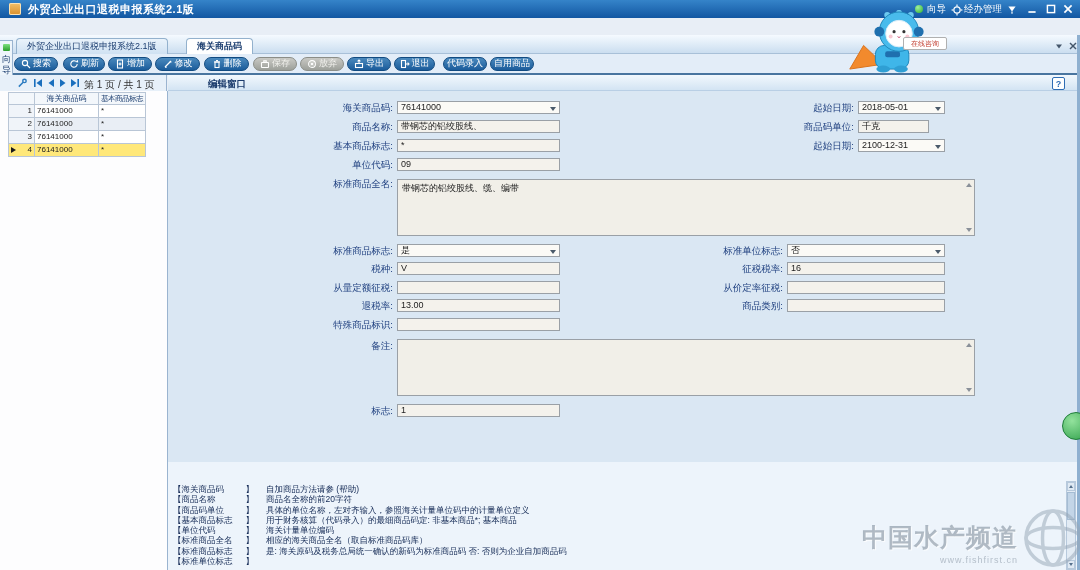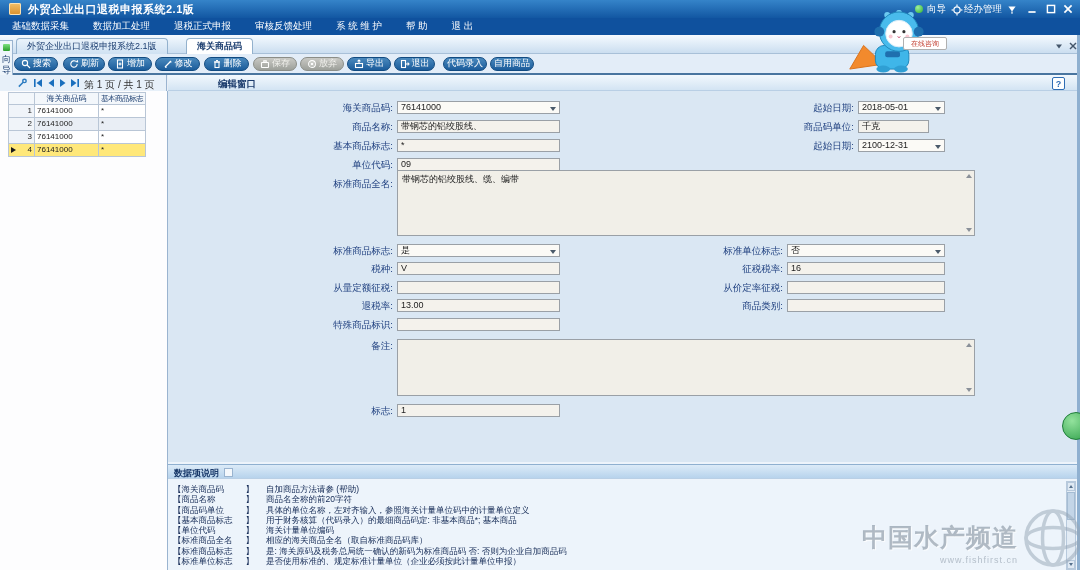--- a/index.html
+++ b/index.html
@@ -49,21 +49,21 @@
   .vtext{position:absolute;left:1px;top:13px;width:11px;font-size:9px;line-height:11px;
     color:#1c3e70;text-align:center;word-break:break-all;}
 
   
   .pagerbar{position:absolute;left:0;top:75px;width:167px;height:16px;background:#e7f0f9;
     border-right:1px solid #9ab4d0;}
   .nav-ic{position:absolute;top:3px;width:10px;height:10px;}
   .pager-text{position:absolute;left:84px;top:3px;font-size:10px;color:#333;white-space:nowrap;}
   .edit-hdr{position:absolute;left:168px;top:75px;width:909px;height:16px;
     background:linear-gradient(#f2f8fd,#d3e4f3);border-bottom:1px solid #b9cfe5;}
-  .edit-hdr-text{position:absolute;left:22px;top:3px;font-size:9.5px;font-weight:bold;color:#1a3a6b;padding-left:28px;}
+  .edit-hdr-text{position:absolute;left:12px;top:3px;font-size:9.5px;font-weight:bold;color:#1a3a6b;padding-left:28px;}
   .help-btn{position:absolute;left:1052px;top:77px;width:13px;height:13px;background:#fff;
     border:1px solid #2f6db4;border-radius:2px;color:#2f6db4;font-size:9px;font-weight:bold;
     text-align:center;line-height:12px;cursor:pointer;}
 
   
   .left-panel{position:absolute;left:0;top:91px;width:168px;height:479px;background:#fdfdfe;
     border-right:1px solid #9ab4d0;}
   .edit-panel{position:absolute;left:168px;top:91px;width:909px;height:371px;background:#dae7f3;}
   .info-panel{position:absolute;left:168px;top:462px;width:909px;height:108px;background:#edf4fb;}
   .info-hdr{position:absolute;left:0;top:2px;width:909px;height:15px;
@@ -159,29 +159,20 @@
     </svg>
     <svg class="winctl" style="left:1045px" viewBox="0 0 10 10">
       <rect x="2" y="2" width="6" height="6" stroke="#fff" stroke-width="1.2" fill="none"></rect>
     </svg>
     <svg class="winctl" style="left:1062px" viewBox="0 0 10 10">
       <line x1="2" y1="2" x2="8" y2="8" stroke="#fff" stroke-width="1.4"></line>
         <line x1="8" y1="2" x2="2" y2="8" stroke="#fff" stroke-width="1.4"></line>
     </svg>
   </div>
 
-  <div class="menubar">
-    <div class="menu-item">基础数据采集</div>
-    <div class="menu-item">数据加工处理</div>
-    <div class="menu-item">退税正式申报</div>
-    <div class="menu-item">审核反馈处理</div>
-    <div class="menu-item">系 统 维 护</div>
-    <div class="menu-item">帮 助</div>
-    <div class="menu-item">退 出</div>
-  </div>
 
   <div class="tabbar">
     <div class="tab" style="left:16px">外贸企业出口退税申报系统2.1版</div>
     <div class="tab active" style="left:186px">海关商品码</div>
     <svg class="tab-ctl" style="left:1054px" viewBox="0 0 10 10">
       <polygon points="2,3.5 8,3.5 5,7.5" fill="#44566b"></polygon>
     </svg>
     <svg class="tab-ctl" style="left:1068px" viewBox="0 0 10 10">
       <line x1="2" y1="2" x2="8" y2="8" stroke="#44566b" stroke-width="1.4"></line>
         <line x1="8" y1="2" x2="2" y2="8" stroke="#44566b" stroke-width="1.4"></line>
@@ -378,21 +369,21 @@
   </div>
   <div class="box" style="left:397px;top:120px;width:163px">
     <span>带钢芯的铝绞股线、</span>
   </div>
   <div class="box" style="left:397px;top:139px;width:163px">
     <span>*</span>
   </div>
   <div class="box" style="left:397px;top:158px;width:163px">
     <span>09</span>
   </div>
-  <div class="ta" style="left:397px;top:170px;width:578px;height:66px">
+  <div class="ta" style="left:397px;top:179px;width:578px;height:57px">
     <span>带钢芯的铝绞股线、缆、编带</span>
     <span class="ta-up"></span>
     <span class="ta-dn"></span>
   </div>
   <div class="box sel" style="left:397px;top:244px;width:163px">
     <span>是</span><span class="chev"></span>
   </div>
   <div class="box" style="left:397px;top:262px;width:163px">
     <span>V</span>
   </div>
@@ -430,24 +421,20 @@
     <span>16</span>
   </div>
   <div class="box" style="left:787px;top:281px;width:158px">
     <span></span>
   </div>
   <div class="box" style="left:787px;top:299px;width:158px">
     <span></span>
   </div>
 
   <div class="info-panel">
-    <div class="info-hdr">
-      <div class="info-hdr-text">数据项说明</div>
-      <div class="info-toggle"></div>
-    </div>
     <div class="info-list">
       <div class="info-line">
           <span>【</span>
           <span class="it-term">海关商品码</span>
           <span>】</span>
           <span class="it-desc">自加商品方法请参 (帮助)</span>
         </div>
       <div class="info-line">
           <span>【</span>
           <span class="it-term">商品名称</span>
@@ -481,21 +468,20 @@
       <div class="info-line">
           <span>【</span>
           <span class="it-term">标准商品标志</span>
           <span>】</span>
           <span class="it-desc">是: 海关原码及税务总局统一确认的新码为标准商品码 否: 否则为企业自加商品码</span>
         </div>
       <div class="info-line">
           <span>【</span>
           <span class="it-term">标准单位标志</span>
           <span>】</span>
-          <span class="it-desc">是否使用标准的、规定标准计量单位（企业必须按此计量单位申报）</span>
         </div>
     </div>
   </div>
 
   <div class="sb">
     <div class="sb-btn" style="top:0">
         <span class="tri-up"></span>
       </div>
     <div class="sb-thumb"></div>
     <div class="sb-btn" style="bottom:0">

